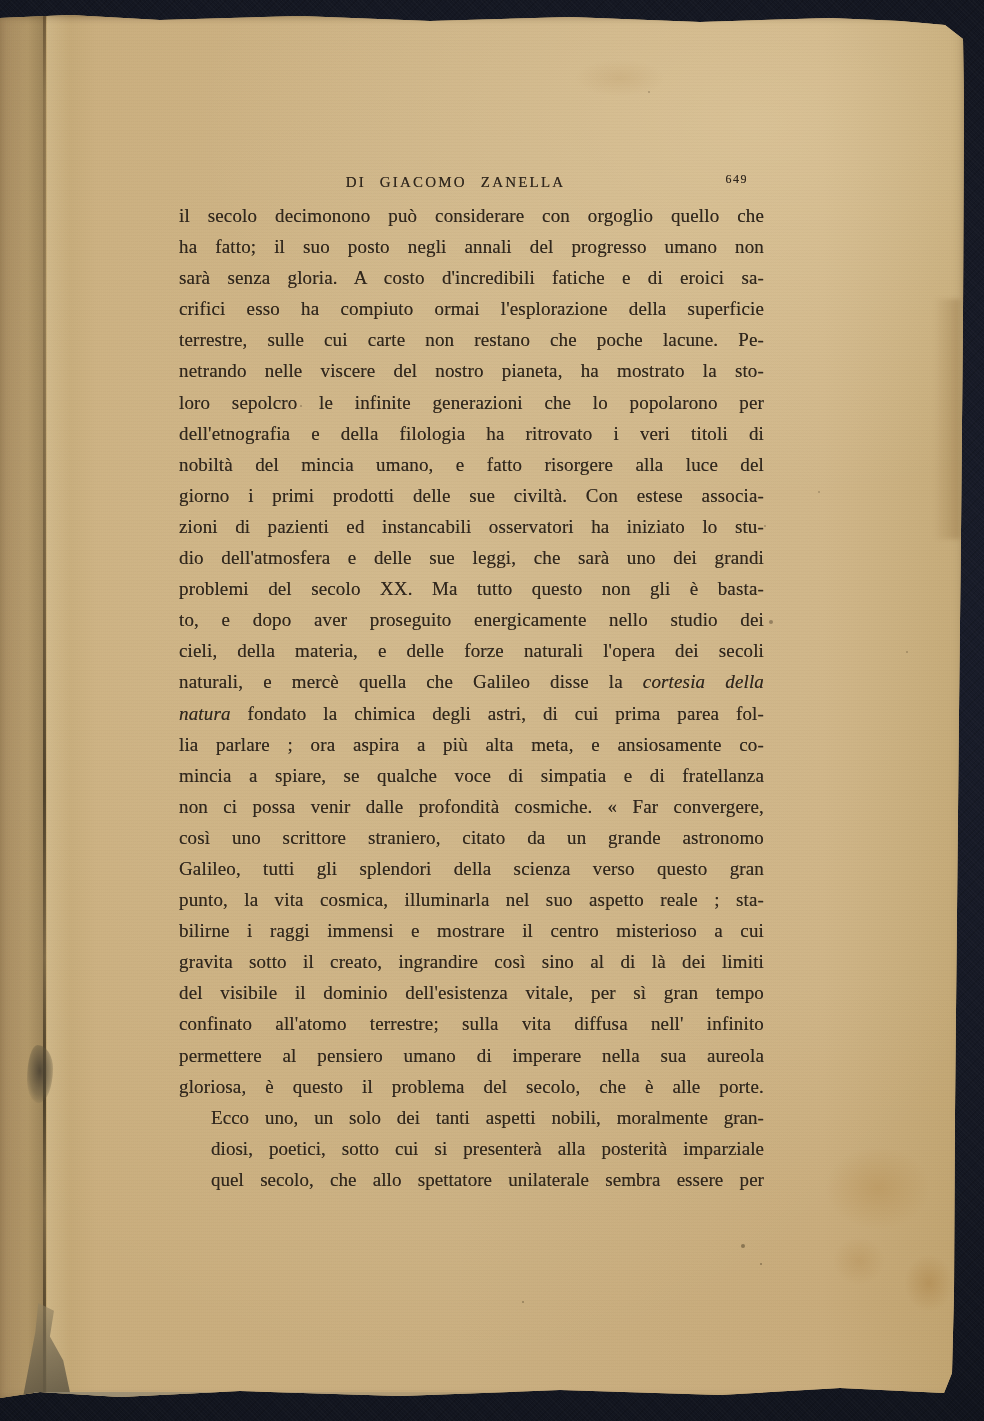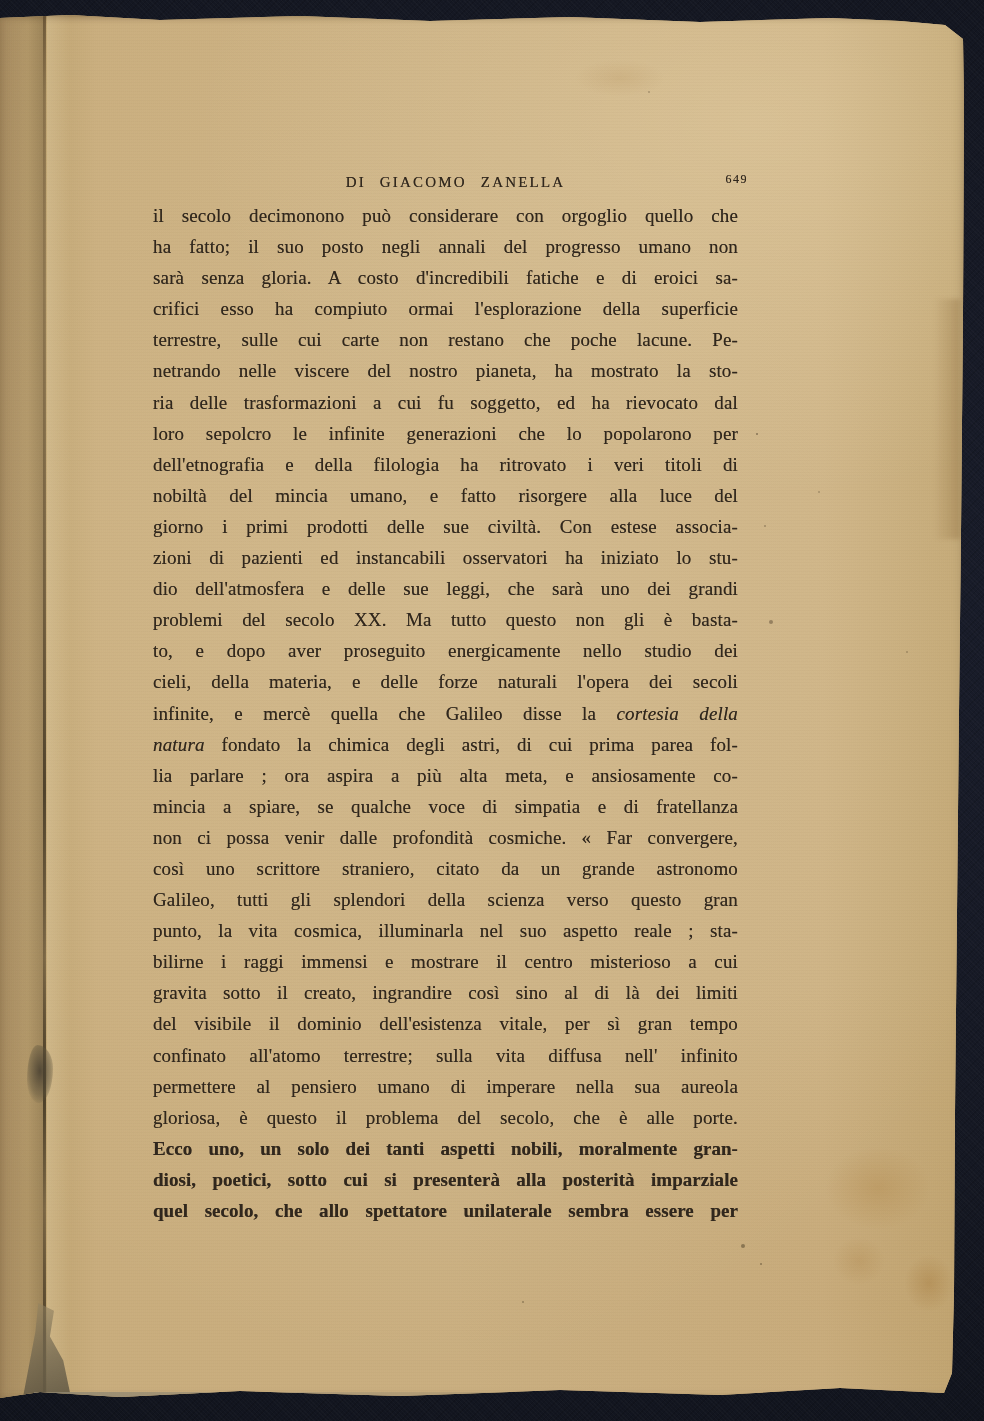--- a/index.html
+++ b/index.html
@@ -107,29 +107,29 @@
     font-size:15px;letter-spacing:2.2px;word-spacing:8px;
     text-shadow:0 0 0.5px rgba(48,39,29,0.65);
     text-align:right;
   }
   .page-number{
     position:absolute;right:0;top:-1px;font-size:12px;letter-spacing:1.5px;
     text-shadow:0 0 0.5px rgba(48,39,29,0.65);
     text-align:right;
   }
   .body-text{
-    position:absolute;left:153px;top:187px;width:585px;
+    position:absolute;left:179px;top:187px;width:585px;
     color:var(--ink);font-size:19px;line-height:31.1px;
     text-shadow:0 0 0.55px rgba(48,39,29,0.6);
   }
   .line{
     text-align:justify;text-align-last:justify;
     letter-spacing:0.15px;white-space:normal;height:31.1px;overflow:visible;
   }
-  .line.b{font-weight:bold;letter-spacing:0.05px;}
+  .line.b{font-weight:normal;letter-spacing:0.05px;margin-left:32px;}
   .line em{font-style:italic;}
 </style>
 </head>
 <body>
 
 <div class="scene">
   <div class="page">
     <div class="gutter"></div>
     <div class="crease"></div>
     <div class="crease-highlight"></div>
@@ -148,31 +148,30 @@
       <span class="page-number">649</span>
     </div>
 
     <div class="body-text">
         <div class="line"><span>il secolo decimonono può considerare con orgoglio quello che</span></div>
         <div class="line"><span>ha fatto; il suo posto negli annali del progresso umano non</span></div>
         <div class="line"><span>sarà senza gloria. A costo d'incredibili fatiche e di eroici sa-</span></div>
         <div class="line"><span>crifici esso ha compiuto ormai l'esplorazione della superficie</span></div>
         <div class="line"><span>terrestre, sulle cui carte non restano che poche lacune. Pe-</span></div>
         <div class="line"><span>netrando nelle viscere del nostro pianeta, ha mostrato la sto-</span></div>
-        <div class="line"><span>ria delle trasformazioni a cui fu soggetto, ed ha rievocato dal</span></div>
         <div class="line"><span>loro sepolcro le infinite generazioni che lo popolarono per</span></div>
         <div class="line"><span>dell'etnografia e della filologia ha ritrovato i veri titoli di</span></div>
         <div class="line"><span>nobiltà del mincia umano, e fatto risorgere alla luce del</span></div>
         <div class="line"><span>giorno i primi prodotti delle sue civiltà. Con estese associa-</span></div>
         <div class="line"><span>zioni di pazienti ed instancabili osservatori ha iniziato lo stu-</span></div>
         <div class="line"><span>dio dell'atmosfera e delle sue leggi, che sarà uno dei grandi</span></div>
         <div class="line"><span>problemi del secolo XX. Ma tutto questo non gli è basta-</span></div>
         <div class="line"><span>to, e dopo aver proseguito energicamente nello studio dei</span></div>
         <div class="line"><span>cieli, della materia, e delle forze naturali l'opera dei secoli</span></div>
-        <div class="line"><span>infinite, e mercè quella che Galileo disse la </span><em>cortesia della</em></div>
+        <div class="line"><span>naturali, e mercè quella che Galileo disse la </span><em>cortesia della</em></div>
         <div class="line"><em>natura</em><span> fondato la chimica degli astri, di cui prima parea fol-</span></div>
         <div class="line"><span>lia parlare ; ora aspira a più alta meta, e ansiosamente co-</span></div>
         <div class="line"><span>mincia a spiare, se qualche voce di simpatia e di fratellanza</span></div>
         <div class="line"><span>non ci possa venir dalle profondità cosmiche. « Far convergere,</span></div>
         <div class="line"><span>così uno scrittore straniero, citato da un grande astronomo</span></div>
         <div class="line"><span>Galileo, tutti gli splendori della scienza verso questo gran</span></div>
         <div class="line"><span>punto, la vita cosmica, illuminarla nel suo aspetto reale ; sta-</span></div>
         <div class="line"><span>bilirne i raggi immensi e mostrare il centro misterioso a cui</span></div>
         <div class="line"><span>gravita sotto il creato, ingrandire così sino al di là dei limiti</span></div>
         <div class="line"><span>del visibile il dominio dell'esistenza vitale, per sì gran tempo</span></div>

